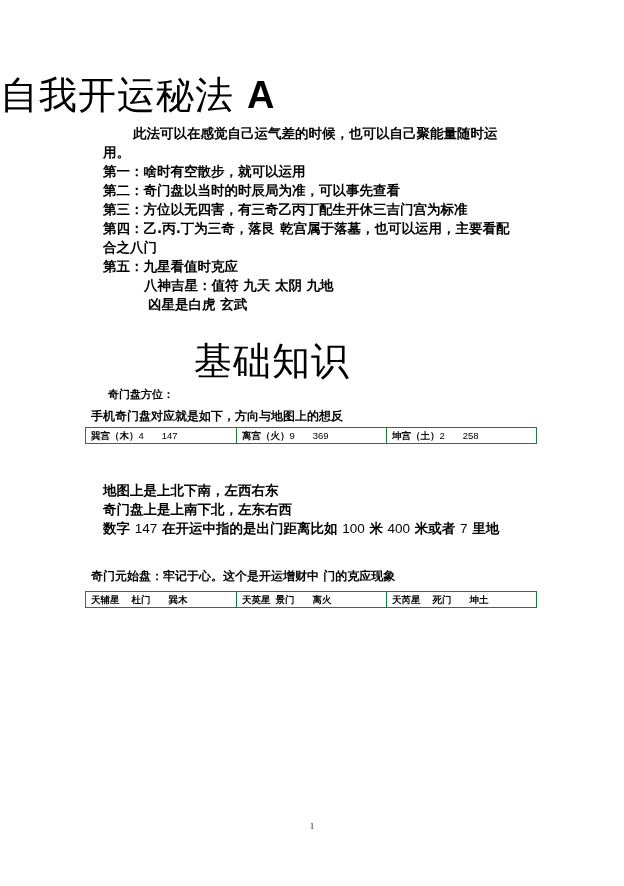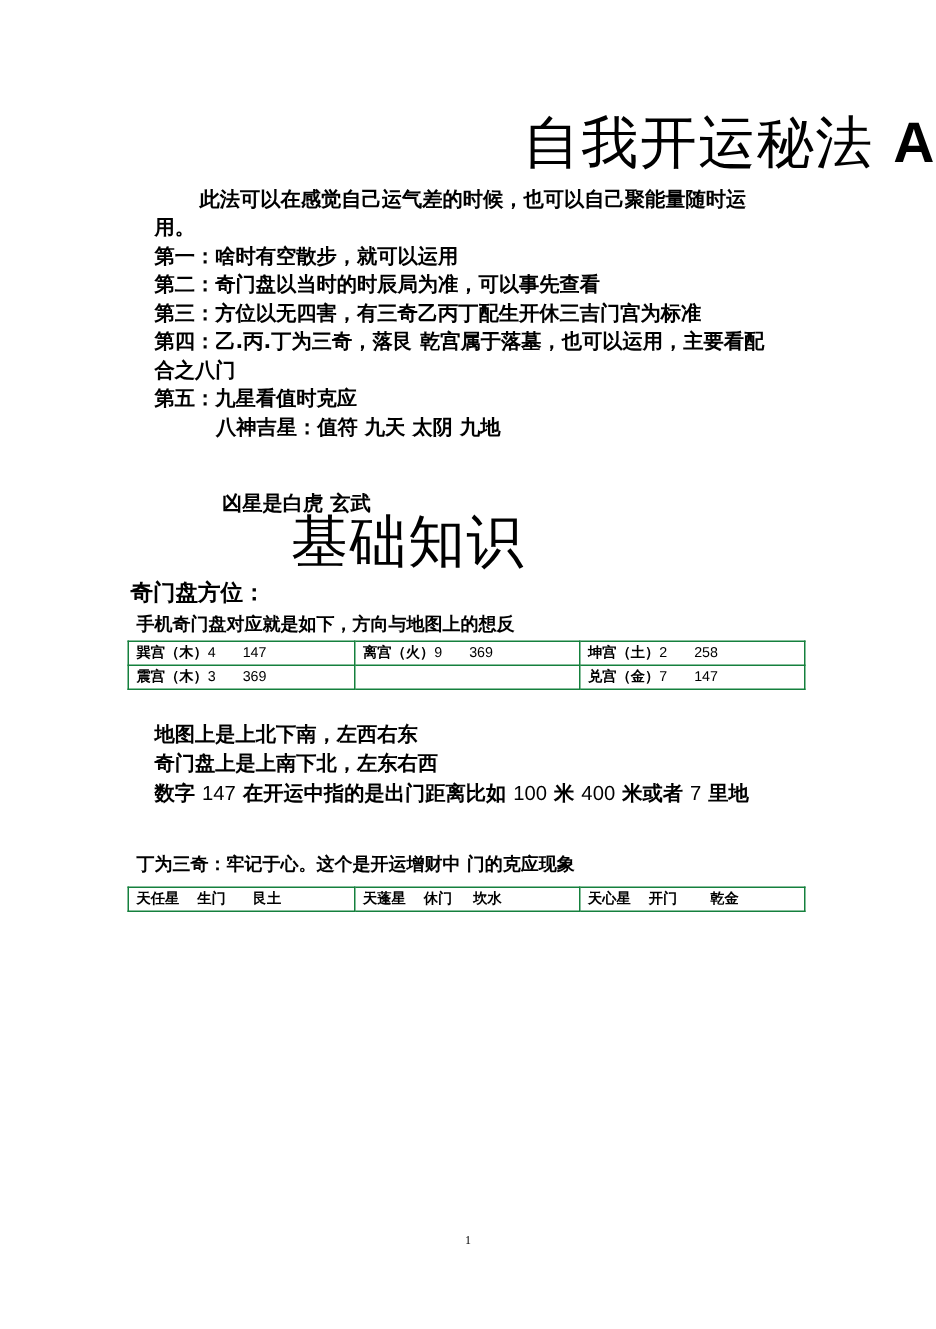--- a/index.html
+++ b/index.html
@@ -1,19 +1,19 @@
 <!DOCTYPE html>
 <html><head>
 <meta charset="utf-8">
 <style>
   html, body { margin: 0; padding: 0; background: #ffffff; }
   body { width: 624px; height: 886px; position: relative; overflow: hidden;
          font-family: "DejaVu Sans", sans-serif; color: #000; }
   .abs { position: absolute; }
-  .title1 { left: 0; width: 624px; top: 72px; text-align: right; font-size: 38px; line-height: 46px; letter-spacing: 1px; }
+  .title1 { left: 0; width: 624px; top: 72px; text-align: left; font-size: 38px; line-height: 46px; letter-spacing: 1px; }
   .title1 .latin { font-family: "Liberation Sans", sans-serif; font-weight: bold; }
   .body-text { font-weight: bold; font-size: 13.5px; line-height: 19px; white-space: nowrap; padding-left: 12px; }
   .title2 { left: 0; width: 544px; top: 338px; text-align: center; font-size: 38px; line-height: 46px; font-family: "DejaVu Serif", serif; letter-spacing: 1px; }
   .big { font-size: 12px; font-weight: bold; line-height: 20px; white-space: nowrap; }
   table.grid { position: absolute; border-collapse: collapse; table-layout: fixed; }
   table.grid td { border: 1px solid #15803d; height: 15px; padding: 0 0 0 5px; font-size: 9.5px; font-weight: bold; white-space: nowrap; vertical-align: middle; line-height: 15px; }
   .num { font-family: "Liberation Sans", sans-serif; font-weight: normal; }
   .sp { display: inline-block; }
   .pagenum { left: 0; width: 624px; top: 822px; text-align: center; font-size: 8px; font-family: "Liberation Serif", serif; }
 </style>
@@ -25,61 +25,56 @@
 <div class="abs body-text" style="left:121px; top:124px;">此法可以在感觉自己运气差的时候，也可以自己聚能量随时运</div>
 <div class="abs body-text" style="left:91px; top:143px;">用。</div>
 
 <div class="abs body-text" style="left:91px; top:162px;">第一：啥时有空散步，就可以运用</div>
 <div class="abs body-text" style="left:91px; top:181px;">第二：奇门盘以当时的时辰局为准，可以事先查看</div>
 <div class="abs body-text" style="left:91px; top:200px;">第三：方位以无四害，有三奇乙丙丁配生开休三吉门宫为标准</div>
 <div class="abs body-text" style="left:91px; top:219px;">第四：乙.丙.丁为三奇，落艮  乾宫属于落墓，也可以运用，主要看配</div>
 <div class="abs body-text" style="left:91px; top:238px;">合之八门</div>
 <div class="abs body-text" style="left:91px; top:257px;">第五：九星看值时克应</div>
 <div class="abs body-text" style="left:132px; top:276px;">八神吉星：值符  九天  太阴  九地</div>
-<div class="abs body-text" style="left:136px; top:295px;margin-top:32px;">凶星是白虎  玄武</div>
+<div class="abs body-text" style="left:136px; top:295px;">凶星是白虎  玄武</div>
 
 <div class="abs title2">基础知识</div>
 
-<div class="abs big" style="left:87px; top:385px; font-size:15px;">奇门盘方位：</div>
+<div class="abs big" style="left:108px; top:385px; font-size:11px;">奇门盘方位：</div>
 <div class="abs big" style="left:91px; top:406px;">手机奇门盘对应就是如下，方向与地图上的想反</div>
 
 <table class="grid" style="left:85px; top:427px; width:451px;">
   <colgroup>
       <col style="width:151px">
       <col style="width:150px">
       <col style="width:150px">
     </colgroup>
   <tbody>
       <tr>
     <td><span>巽宫（木）</span><span class="num">4</span><span class="sp" style="width:18px"></span><span class="num">147</span></td>
     <td><span>离宫（火）</span><span class="num">9</span><span class="sp" style="width:18px"></span><span class="num">369</span></td>
     <td><span>坤宫（土）</span><span class="num">2</span><span class="sp" style="width:18px"></span><span class="num">258</span></td>
   </tr>
-  <tr>
-    <td><span>震宫（木）</span><span class="num">3</span><span class="sp" style="width:18px"></span><span class="num">369</span></td>
-    <td></td>
-    <td><span>兑宫（金）</span><span class="num">7</span><span class="sp" style="width:18px"></span><span class="num">147</span></td>
-  </tr>
 </tbody>
   </table>
 
 <div class="abs body-text" style="left:91px; top:481px;">地图上是上北下南，左西右东</div>
 <div class="abs body-text" style="left:91px; top:500px;">奇门盘上是上南下北，左东右西</div>
 <div class="abs body-text" style="left:91px; top:519px;"><span>数字</span> <span class="num">147</span>  <span>在开运中指的是出门距离比如</span> <span class="num">100</span> <span>米</span>  <span class="num">400</span> <span>米或者</span> <span class="num">7</span> <span>里地</span></div>
 
-<div class="abs big" style="left:91px; top:566px;">丁为三奇：牢记于心。这个是开运增财中  门的克应现象</div>
+<div class="abs big" style="left:91px; top:566px;">奇门元始盘：牢记于心。这个是开运增财中  门的克应现象</div>
 
 <table class="grid" style="left:85px; top:591px; width:451px;">
   <colgroup>
       <col style="width:151px">
       <col style="width:150px">
       <col style="width:150px">
     </colgroup>
   <tbody>
-  <tr>
-    <td><span>天任星</span><span class="sp" style="width:12px"></span><span>生门</span><span class="sp" style="width:18px"></span><span>艮土</span></td>
-    <td><span>天蓬星</span><span class="sp" style="width:12px"></span><span>休门</span><span class="sp" style="width:14px"></span><span>坎水</span></td>
-    <td><span>天心星</span><span class="sp" style="width:12px"></span><span>开门</span><span class="sp" style="width:22px"></span><span>乾金</span></td>
+      <tr>
+    <td><span>天辅星</span><span class="sp" style="width:12px"></span><span>杜门</span><span class="sp" style="width:18px"></span><span>巽木</span></td>
+    <td><span>天英星</span><span class="sp" style="width:5px"></span><span>景门</span><span class="sp" style="width:18px"></span><span>离火</span></td>
+    <td><span>天芮星</span><span class="sp" style="width:12px"></span><span>死门</span><span class="sp" style="width:18px"></span><span>坤土</span></td>
   </tr>
 </tbody>
   </table>
 
 <div class="abs pagenum">1</div>
 
 </body></html>

